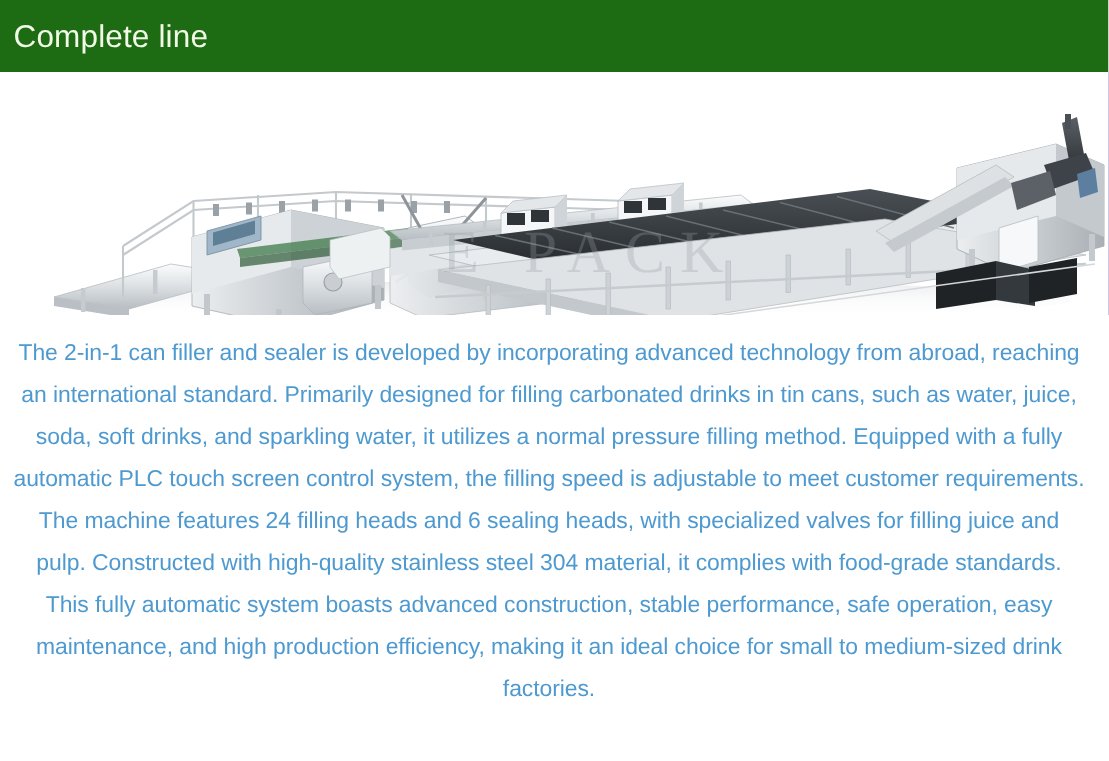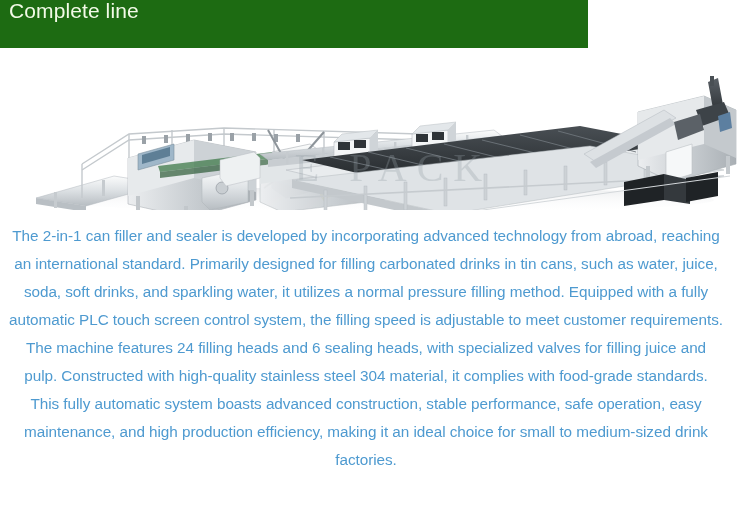--- a/index.html
+++ b/index.html
@@ -10,25 +10,25 @@
   body {
     width: 739px;
     height: 507px;
     overflow: hidden;
     font-family: "Liberation Sans", sans-serif;
     -webkit-font-smoothing: antialiased;
   }
 
   
   .header-bar {
-    width: 588px;
+    width: 739px;
     height: 48px;
     background: #1d6b12;
     display: flex;
-    align-items: flex-start;
+    align-items: center;
     box-sizing: border-box;
     padding-left: 9px;
   }
   .header-title {
     color: #f2fae7;
     font-size: 21px;
     font-weight: 400;
     letter-spacing: 0.1px;
     line-height: 1;
   }

